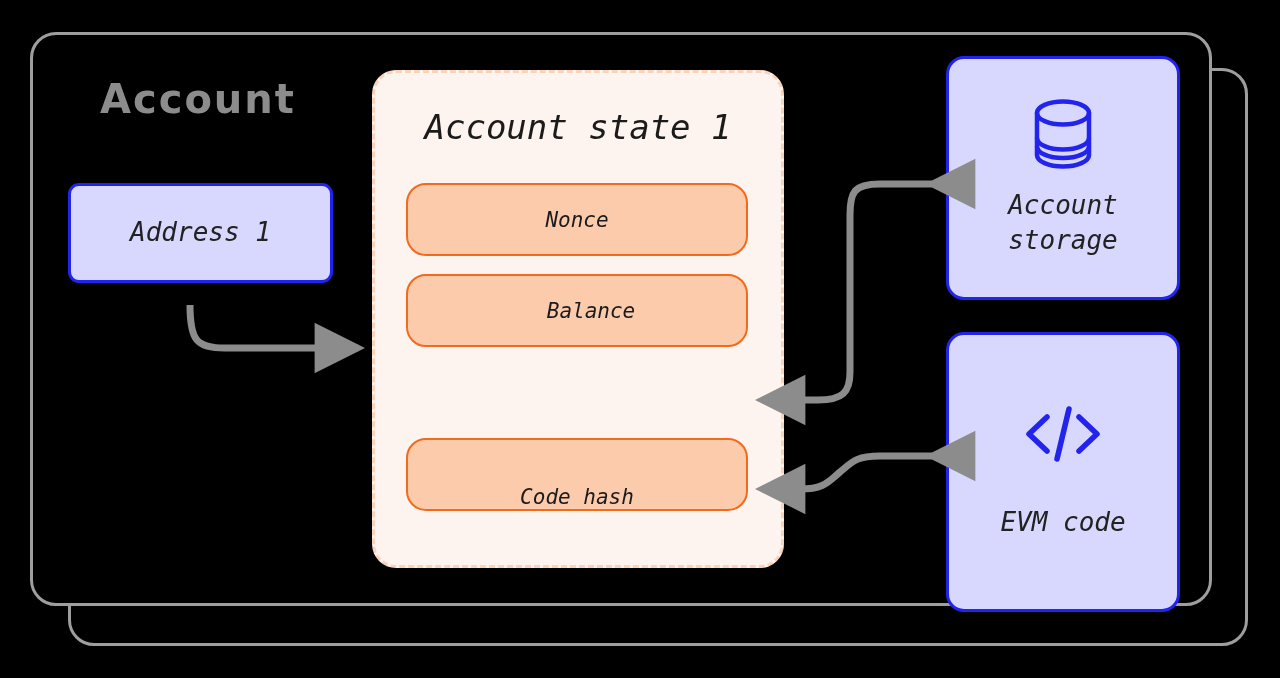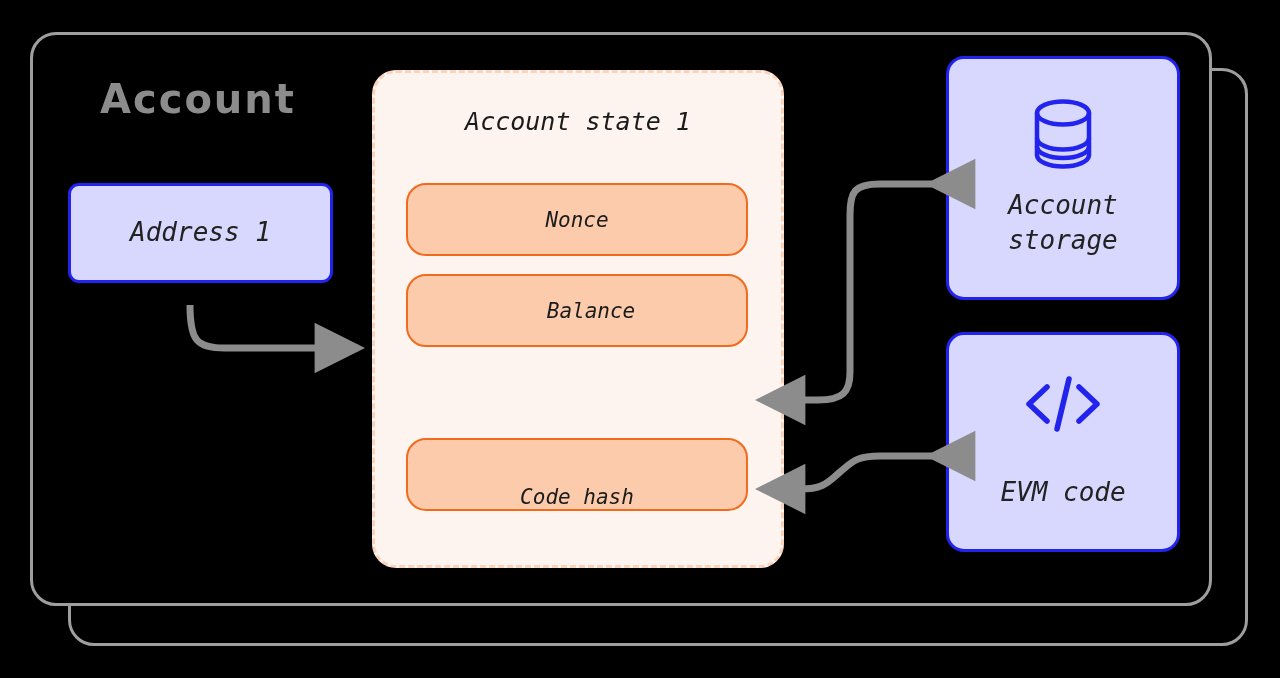--- a/index.html
+++ b/index.html
@@ -24,35 +24,35 @@
     position:absolute;box-sizing:border-box;
     background:#d8d8fe;border:3px solid #2323ee;border-radius:18px;
     display:flex;flex-direction:column;align-items:center;justify-content:center;
   }
   .lav-label{
     font-family:"DejaVu Sans Mono",monospace;font-style:italic;
     font-size:26px;color:#222;text-align:center;line-height:1.35;white-space:pre-line;
   }
   #address-box{left:68px;top:183px;width:265px;height:100px;border-radius:11px;}
   #storage-box{left:946px;top:56px;width:234px;height:244px;}
-  #evmcode-box{left:946px;top:332px;width:234px;height:220px;}
+  #evmcode-box{left:946px;top:332px;width:234px;height:280px;}
   .lav-icon{margin-bottom:18px;line-height:0;}
 
   
   #state-panel{
     position:absolute;left:372px;top:70px;width:412px;height:498px;
     box-sizing:border-box;
     background:#fdf3ef;
     border:3px dashed #fbd3bb;
     border-radius:24px;
   }
   #state-title{
     position:absolute;left:0;right:0;top:34px;text-align:center;
     font-family:"DejaVu Sans Mono",monospace;font-style:italic;
-    font-size:25px;color:#1b1b1b;
+    font-size:34px;color:#1b1b1b;
   }
   .field-box{
     position:absolute;left:31px;width:342px;height:73px;box-sizing:border-box;
     background:#fccbac;border:2.5px solid #f26a1b;border-radius:20px;
     display:flex;align-items:center;justify-content:center;
   }
   .field-label{
     font-family:"DejaVu Sans Mono",monospace;font-style:italic;
     font-size:21px;color:#1b1b1b;white-space:nowrap;
   }

